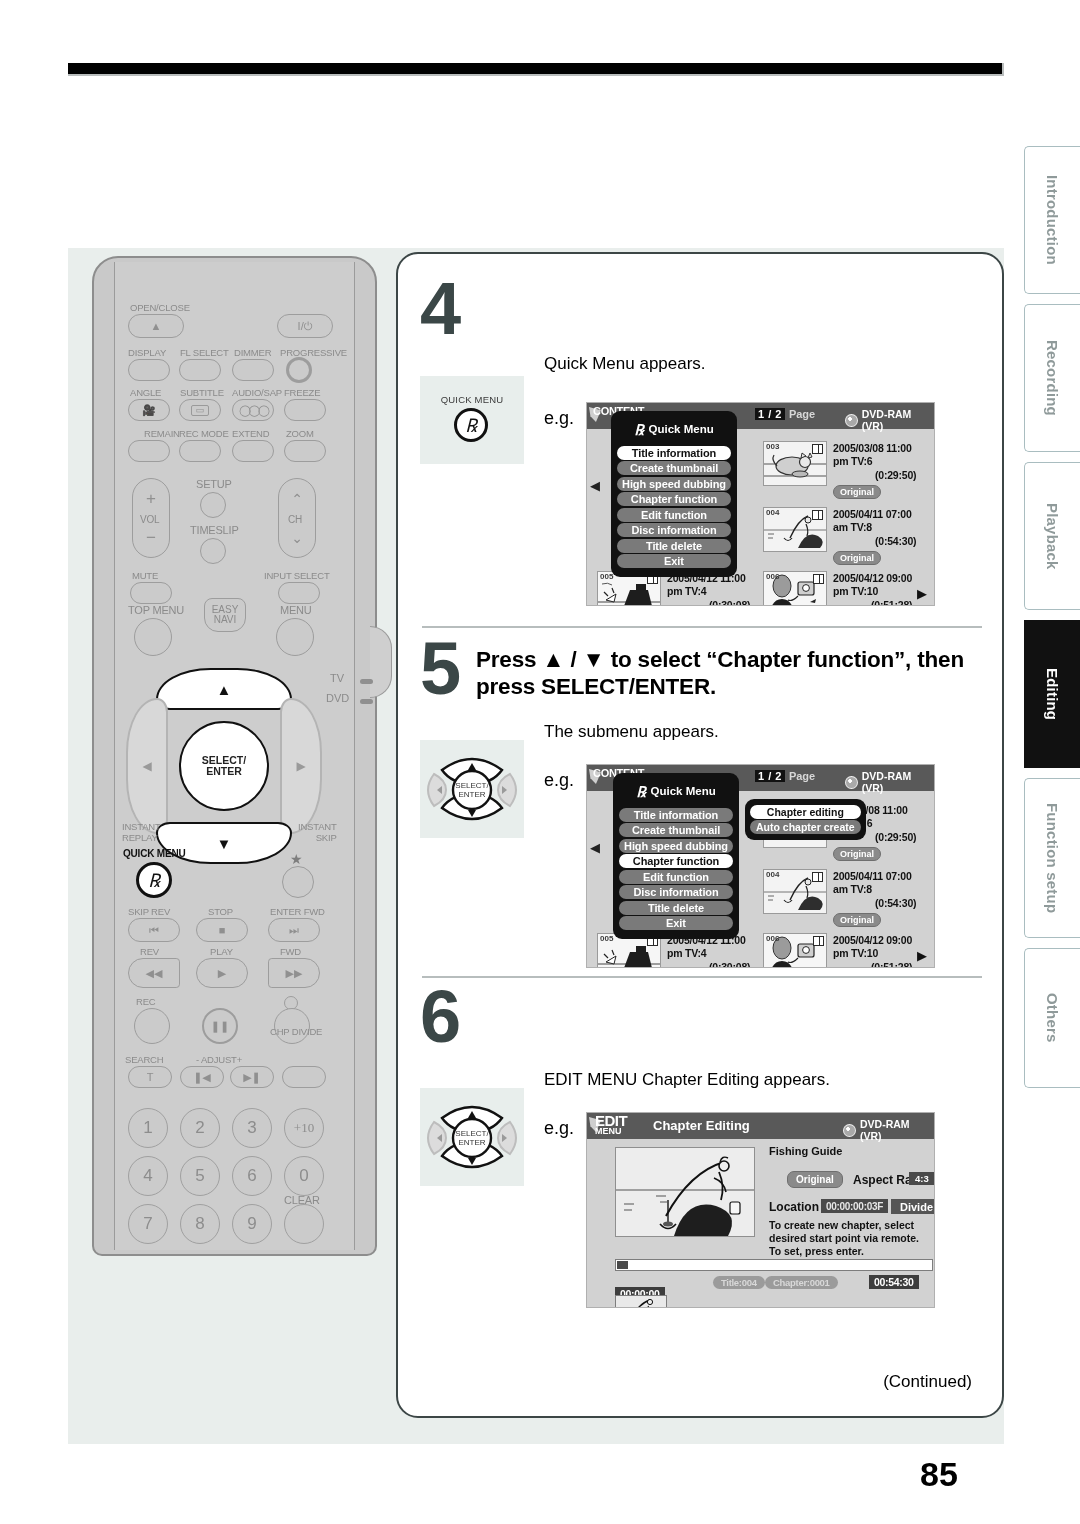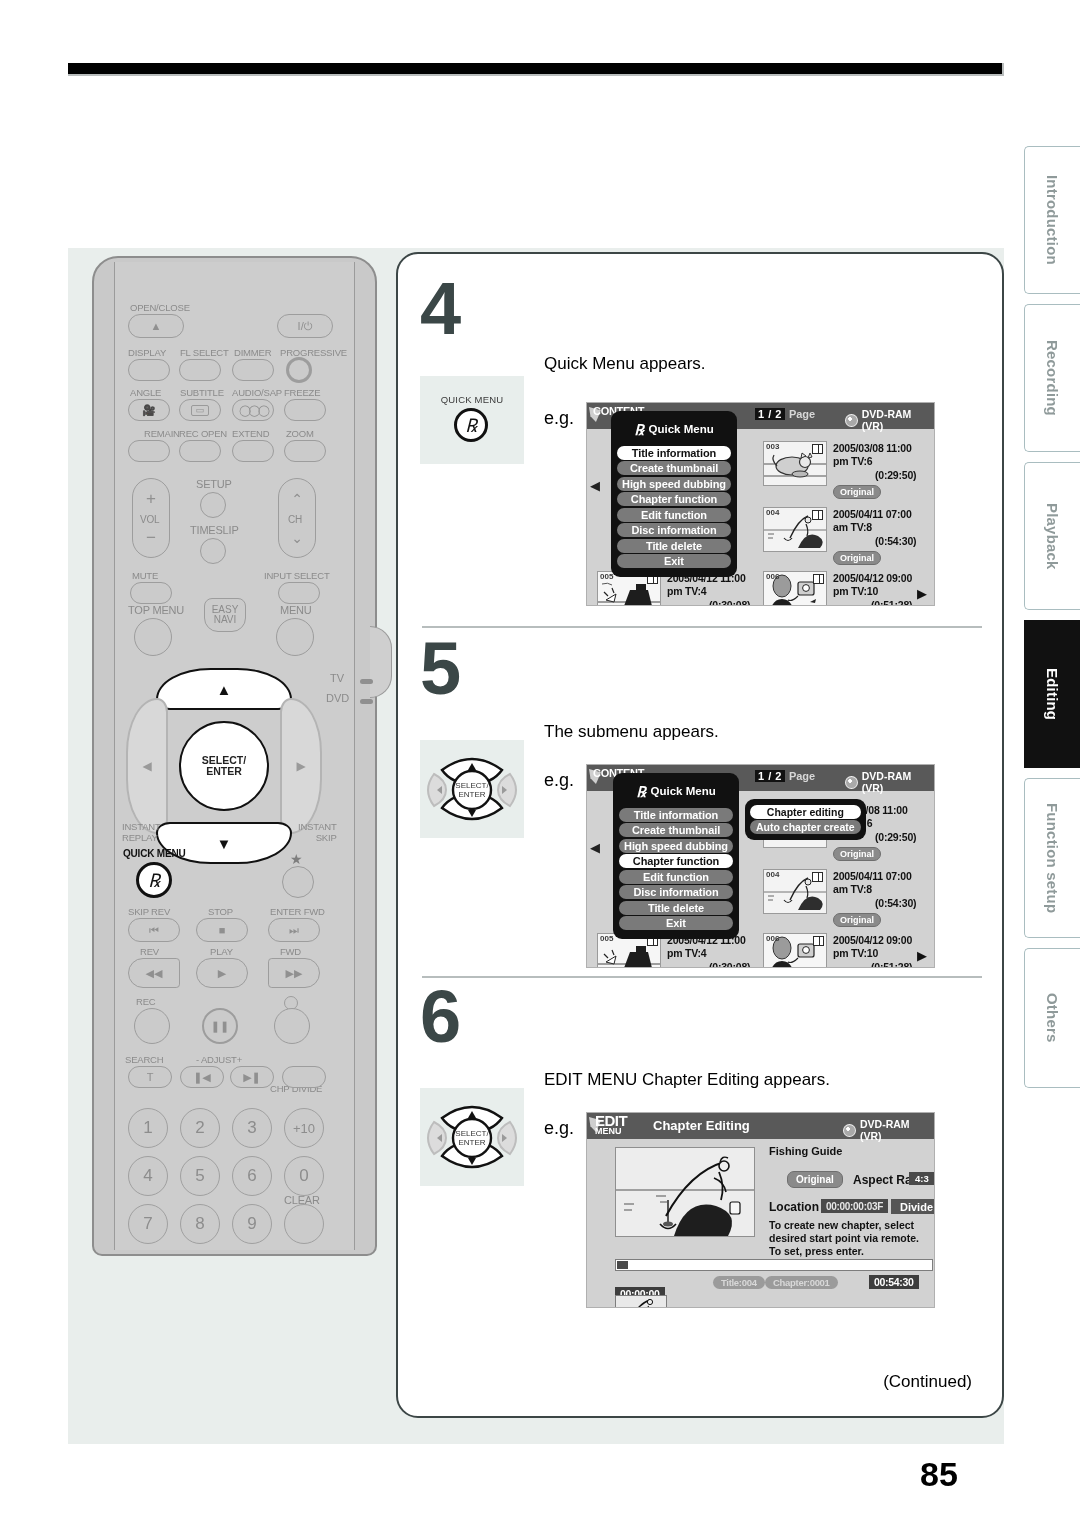--- a/index.html
+++ b/index.html
@@ -433,21 +433,21 @@
   </div>
   <div class="rbtn pill" style="left:87px;top:143px;width:42px;height:22px;">
     <span class="glyph" style="font-size:9px;border:1px solid #9a9a9a;padding:0 4px;border-radius:2px;">▭</span>
   </div>
   <div class="rbtn pill" style="left:140px;top:143px;width:42px;height:22px;">
     <span class="glyph" style="letter-spacing:-3px;">◯◯◯</span>
   </div>
   <div class="rbtn pill" style="left:192px;top:143px;width:42px;height:22px;"></div>
 
   <div class="rlabel" style="left:20px;top:172px;padding-left:32px;">REMAIN</div>
-  <div class="rlabel" style="left:87px;top:172px;">REC OPEN</div>
+  <div class="rlabel" style="left:87px;top:172px;">REC MODE</div>
   <div class="rlabel" style="left:140px;top:172px;">EXTEND</div>
   <div class="rlabel" style="left:194px;top:172px;">ZOOM</div>
   <div class="rbtn pill" style="left:36px;top:184px;width:42px;height:22px;"></div>
   <div class="rbtn pill" style="left:87px;top:184px;width:42px;height:22px;"></div>
   <div class="rbtn pill" style="left:140px;top:184px;width:42px;height:22px;"></div>
   <div class="rbtn pill" style="left:192px;top:184px;width:42px;height:22px;"></div>
 
   <div class="rbtn" style="left:40px;top:222px;width:38px;height:80px;border-radius:19px;flex-direction:column;justify-content:space-around;">
     <span class="glyph" style="font-size:17px;">+</span>
     <span class="glyph" style="font-size:17px;">−</span>
@@ -547,42 +547,42 @@
   <div class="rlabel" style="left:44px;top:740px;">REC</div>
   <div class="rbtn circ" style="left:42px;top:752px;width:36px;height:36px;"></div>
   <div class="rbtn circ" style="left:110px;top:752px;width:36px;height:36px;border-width:2.4px;">
     <span class="glyph">❚❚</span>
   </div>
   <div class="rbtn circ" style="left:192px;top:740px;width:14px;height:14px;"></div>
   <div class="rbtn circ" style="left:182px;top:752px;width:36px;height:36px;"></div>
 
   <div class="rlabel" style="left:33px;top:798px;">SEARCH</div>
   <div class="rlabel" style="left:104px;top:798px;">- ADJUST+</div>
-  <div class="rlabel" style="left:178px;top:827px;text-align:center;">CHP DIVIDE</div>
+  <div class="rlabel" style="left:178px;top:770px;text-align:center;">CHP DIVIDE</div>
   <div class="rbtn pill" style="left:36px;top:810px;width:44px;height:22px;">
     <span class="glyph">T</span>
   </div>
   <div class="rbtn pill" style="left:88px;top:810px;width:44px;height:22px;">
     <span class="glyph">❚◀</span>
   </div>
   <div class="rbtn pill" style="left:138px;top:810px;width:44px;height:22px;">
     <span class="glyph">▶❚</span>
   </div>
   <div class="rbtn pill" style="left:190px;top:810px;width:44px;height:22px;"></div>
 
   <div class="numbtn" style="left:36px;top:852px;">
       <span>1</span>
     </div>
   <div class="numbtn" style="left:88px;top:852px;">
       <span>2</span>
     </div>
   <div class="numbtn" style="left:140px;top:852px;">
       <span>3</span>
     </div>
-  <div class="numbtn" style="left:192px;top:852px;font-size:13px;">
+  <div class="numbtn" style="left:192px;top:852px;font-size:13px;font-family:Liberation Serif, serif;">
       <span>+10</span>
     </div>
   <div class="numbtn" style="left:36px;top:900px;">
       <span>4</span>
     </div>
   <div class="numbtn" style="left:88px;top:900px;">
       <span>5</span>
     </div>
   <div class="numbtn" style="left:140px;top:900px;">
       <span>6</span>
@@ -741,20 +741,21 @@
           <span class="qitem">Exit</span>
         </div>
       </div>
     </div>
   </div>
 
   <div class="divider" style="top:372px;"></div>
 
   <div class="step" style="top:386px;height:346px;">
     <div class="step-num">5</div>
+    <div class="step-head" style="top:6px;">Press ▲ / ▼ to select “Chapter function”, then press SELECT/ENTER.</div>
     <div class="step-sub" style="left:146px;top:82px;">The submenu appears.</div>
     <div class="eg" style="left:146px;top:130px;">e.g.</div>
 
     <div class="iconbox" style="left:22px;top:100px;width:104px;height:98px;">
       <svg width="104" height="98" viewBox="0 0 104 98">
         <path d="M22 30 q30 -22 60 0 q-10 14 -30 14 q-20 0 -30 -14 z" fill="#fff" stroke="#111" stroke-width="2.4"></path>
         <path d="M22 68 q30 22 60 0 q-10 -14 -30 -14 q-20 0 -30 14 z" fill="#fff" stroke="#111" stroke-width="2.4"></path>
         <path d="M14 34 q-12 16 0 32 q12 -6 12 -16 q0 -10 -12 -16 z" fill="#dcdcdc" stroke="#bdbdbd" stroke-width="2"></path>
         <path d="M90 34 q12 16 0 32 q-12 -6 -12 -16 q0 -10 12 -16 z" fill="#dcdcdc" stroke="#bdbdbd" stroke-width="2"></path>
         <circle cx="52" cy="50" r="19" fill="#fff" stroke="#111" stroke-width="2.4"></circle>

